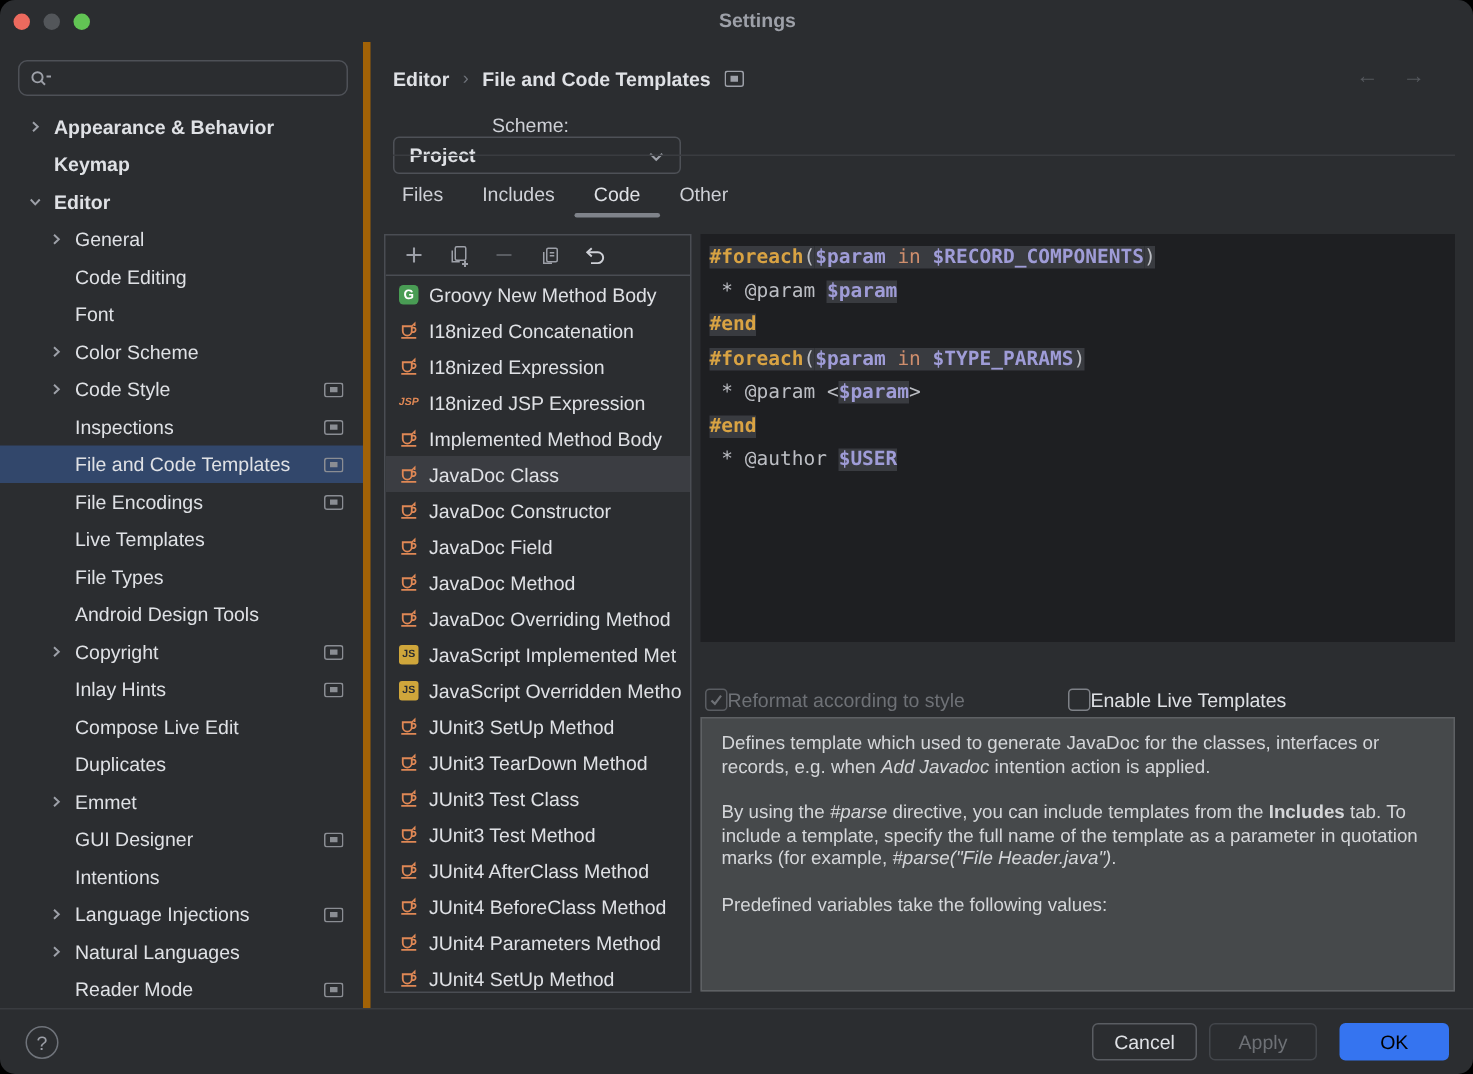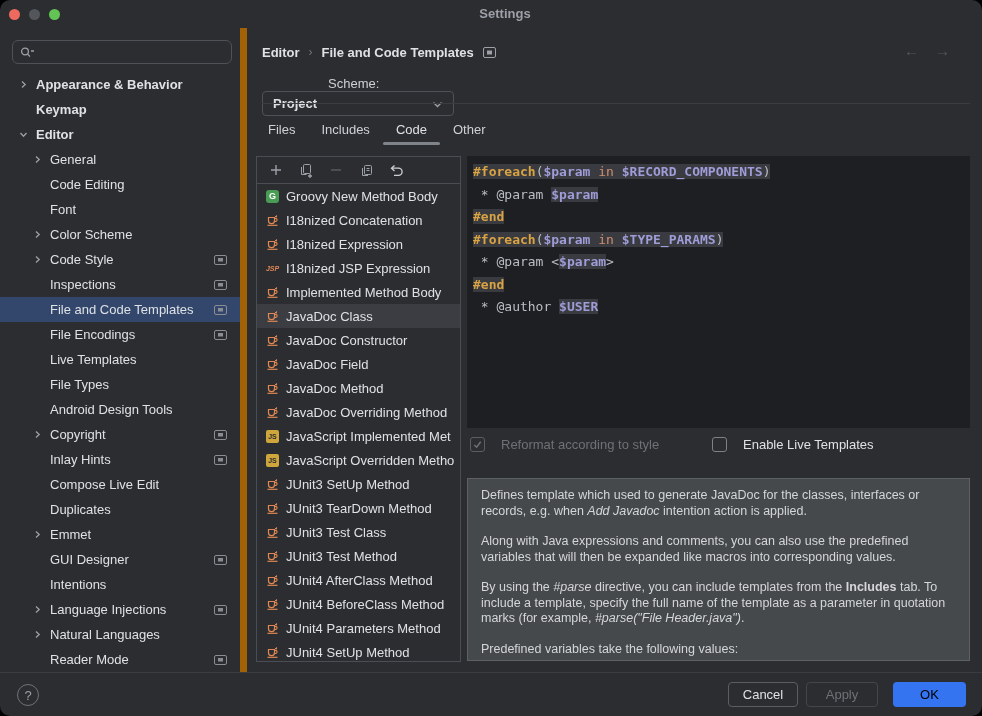--- a/index.html
+++ b/index.html
@@ -8,21 +8,21 @@
 
   
   .titlebar { position:absolute; top:0; left:0; right:0; height:28px; }
   .tl { position:absolute; top:9px; width:11px; height:11px; border-radius:50%; }
   .tl-close { left:9px;  background:#ec6a5e; }
   .tl-min   { left:29px; background:#53565a; }
   .tl-zoom  { left:49px; background:#62c454; }
   .win-title { text-align:center; line-height:28px; font-weight:bold; font-size:13px; color:#9da0a8;margin-left:28px; }
 
   
-  .sidebar { position:absolute; left:0; top:28px; bottom:44px; width:247px; border-right:7px solid #a16207; }
+  .sidebar { position:absolute; left:0; top:28px; bottom:44px; width:247px; border-right:5px solid #a16207; }
   .search { position:absolute; left:12px; top:12px; width:220px; height:24px; border:1px solid #4e5157; border-radius:6px; display:flex; align-items:center; padding:0 7px; }
   .search input { flex:1; background:transparent; border:none; outline:none; color:#dfe1e5; font:13px "Liberation Sans",sans-serif; }
   .tree { position:absolute; top:44px; left:0; right:0; }
   .trow { height:25px; display:flex; align-items:center; font-size:13px; color:#dfe1e5; }
   .trow.bold .tlabel { font-weight:bold; }
   .trow.selected { background:var(--sidebar-selection); }
   .trow .chev { width:10px; display:flex; align-items:center; justify-content:center; flex:none; }
   .trow.lvl0 .chev { margin-left:18px; }
   .trow.lvl1 .chev { margin-left:32px; }
   .trow .tlabel { margin-left:8px; white-space:nowrap; }
@@ -59,21 +59,21 @@
   
   .editor { position:absolute; left:219px; top:128px; right:12px; height:272px; background:var(--editor-bg); padding:5px 0 0 6px; font-family:"DejaVu Sans Mono",monospace; font-size:13px; overflow:hidden; }
   .cline { height:22.5px; line-height:22.5px; white-space:pre; }
   .seg.hl { background:var(--highlight-bg); }
   .c-d { color:var(--directive); font-weight:bold; }
   .c-k { color:var(--keyword); }
   .c-v { color:var(--variable); font-weight:bold; }
   .c-p { color:var(--code-text); }
 
   
-  .chkgrp { position:absolute; top:409px; display:flex; align-items:center; gap:16px; font-size:13px; }
+  .chkgrp { position:absolute; top:431px; display:flex; align-items:center; gap:0; font-size:13px; }
   .chk-reformat { left:222px; color:#6e7176; }
   .chk-live { left:464px; color:#dfe1e5; }
   .box { width:15px; height:15px; border-radius:3px; border:1.5px solid #5a5d62; display:flex; align-items:center; justify-content:center; flex:none; }
   .chk-live .box { border-color:#7e8187; }
 
   
   .desc-label { position:absolute; left:219px; top:454px; font-size:13px; color:#fef9c3; }
   .desc-panel { position:absolute; left:219px; top:450px; right:12px; height:183px; background:var(--panel-bg); border:1px solid #5e6164; padding:9px 13px; color:#d4d6d9; font-size:12.5px; line-height:15.5px; overflow:hidden; }
   .desc-panel p { margin:0 0 15px 0; }
   .desc-panel i { }
@@ -594,21 +594,20 @@
       <span>Reformat according to style</span>
     </div>
     <div class="chkgrp chk-live">
       <span class="box"></span>
       <span>Enable Live Templates</span>
     </div>
 
     <div class="desc-label">Description:</div>
     <div class="desc-panel">
         <p><span>Defines template which used to generate JavaDoc for the classes, interfaces or records, e.g. when </span><i>Add Javadoc</i><span> intention action is applied.</span></p>
-        <p><span>Along with Java expressions and comments, you can also use the predefined variables that will then be expanded like macros into corresponding values.</span></p>
         <p><span>By using the </span><i>#parse</i><span> directive, you can include templates from the </span><b>Includes</b><span> tab. To include a template, specify the full name of the template as a parameter in quotation marks (for example, </span><i>#parse("File Header.java")</i><span>.</span></p>
         <p><span>Predefined variables take the following values:</span></p>
       </div>
 
   </div>
 
   <div class="footer">
     <div class="help">
         <span>?</span>
       </div>

